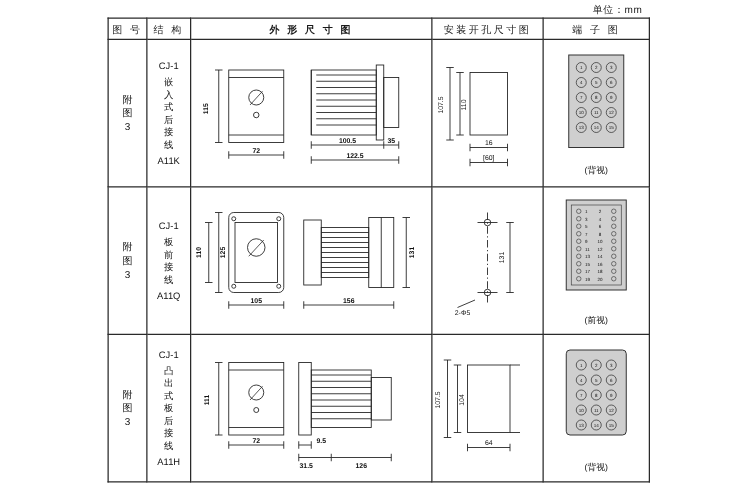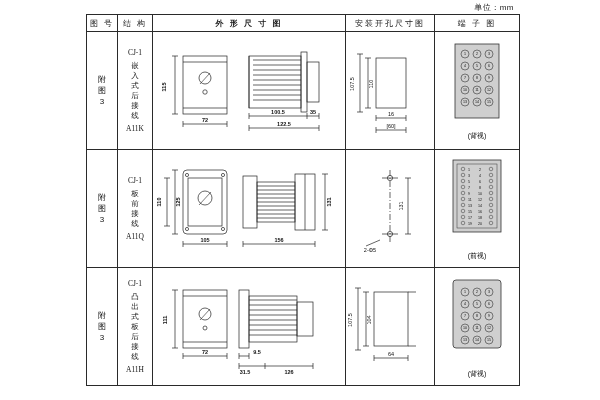--- a/index.html
+++ b/index.html
@@ -29,21 +29,21 @@
     vertical-align:middle;
     text-align:center;
   }
   thead th{
     height:16px;
     font-weight:normal;
     font-size:8px;
     letter-spacing:2px;
   }
   .c1{width:30px;}
-  .c2{width:34px;font-family:Liberation Serif, serif;}
+  .c2{width:34px;}
   .c3{width:192px;font-weight:bold;}
   .c4{width:88px;}
   .c5{width:84px;}
 
   .rowh{height:118px;}
 
   .vcell{
     font-size:8px;line-height:11px;
     color:#111;
   }

